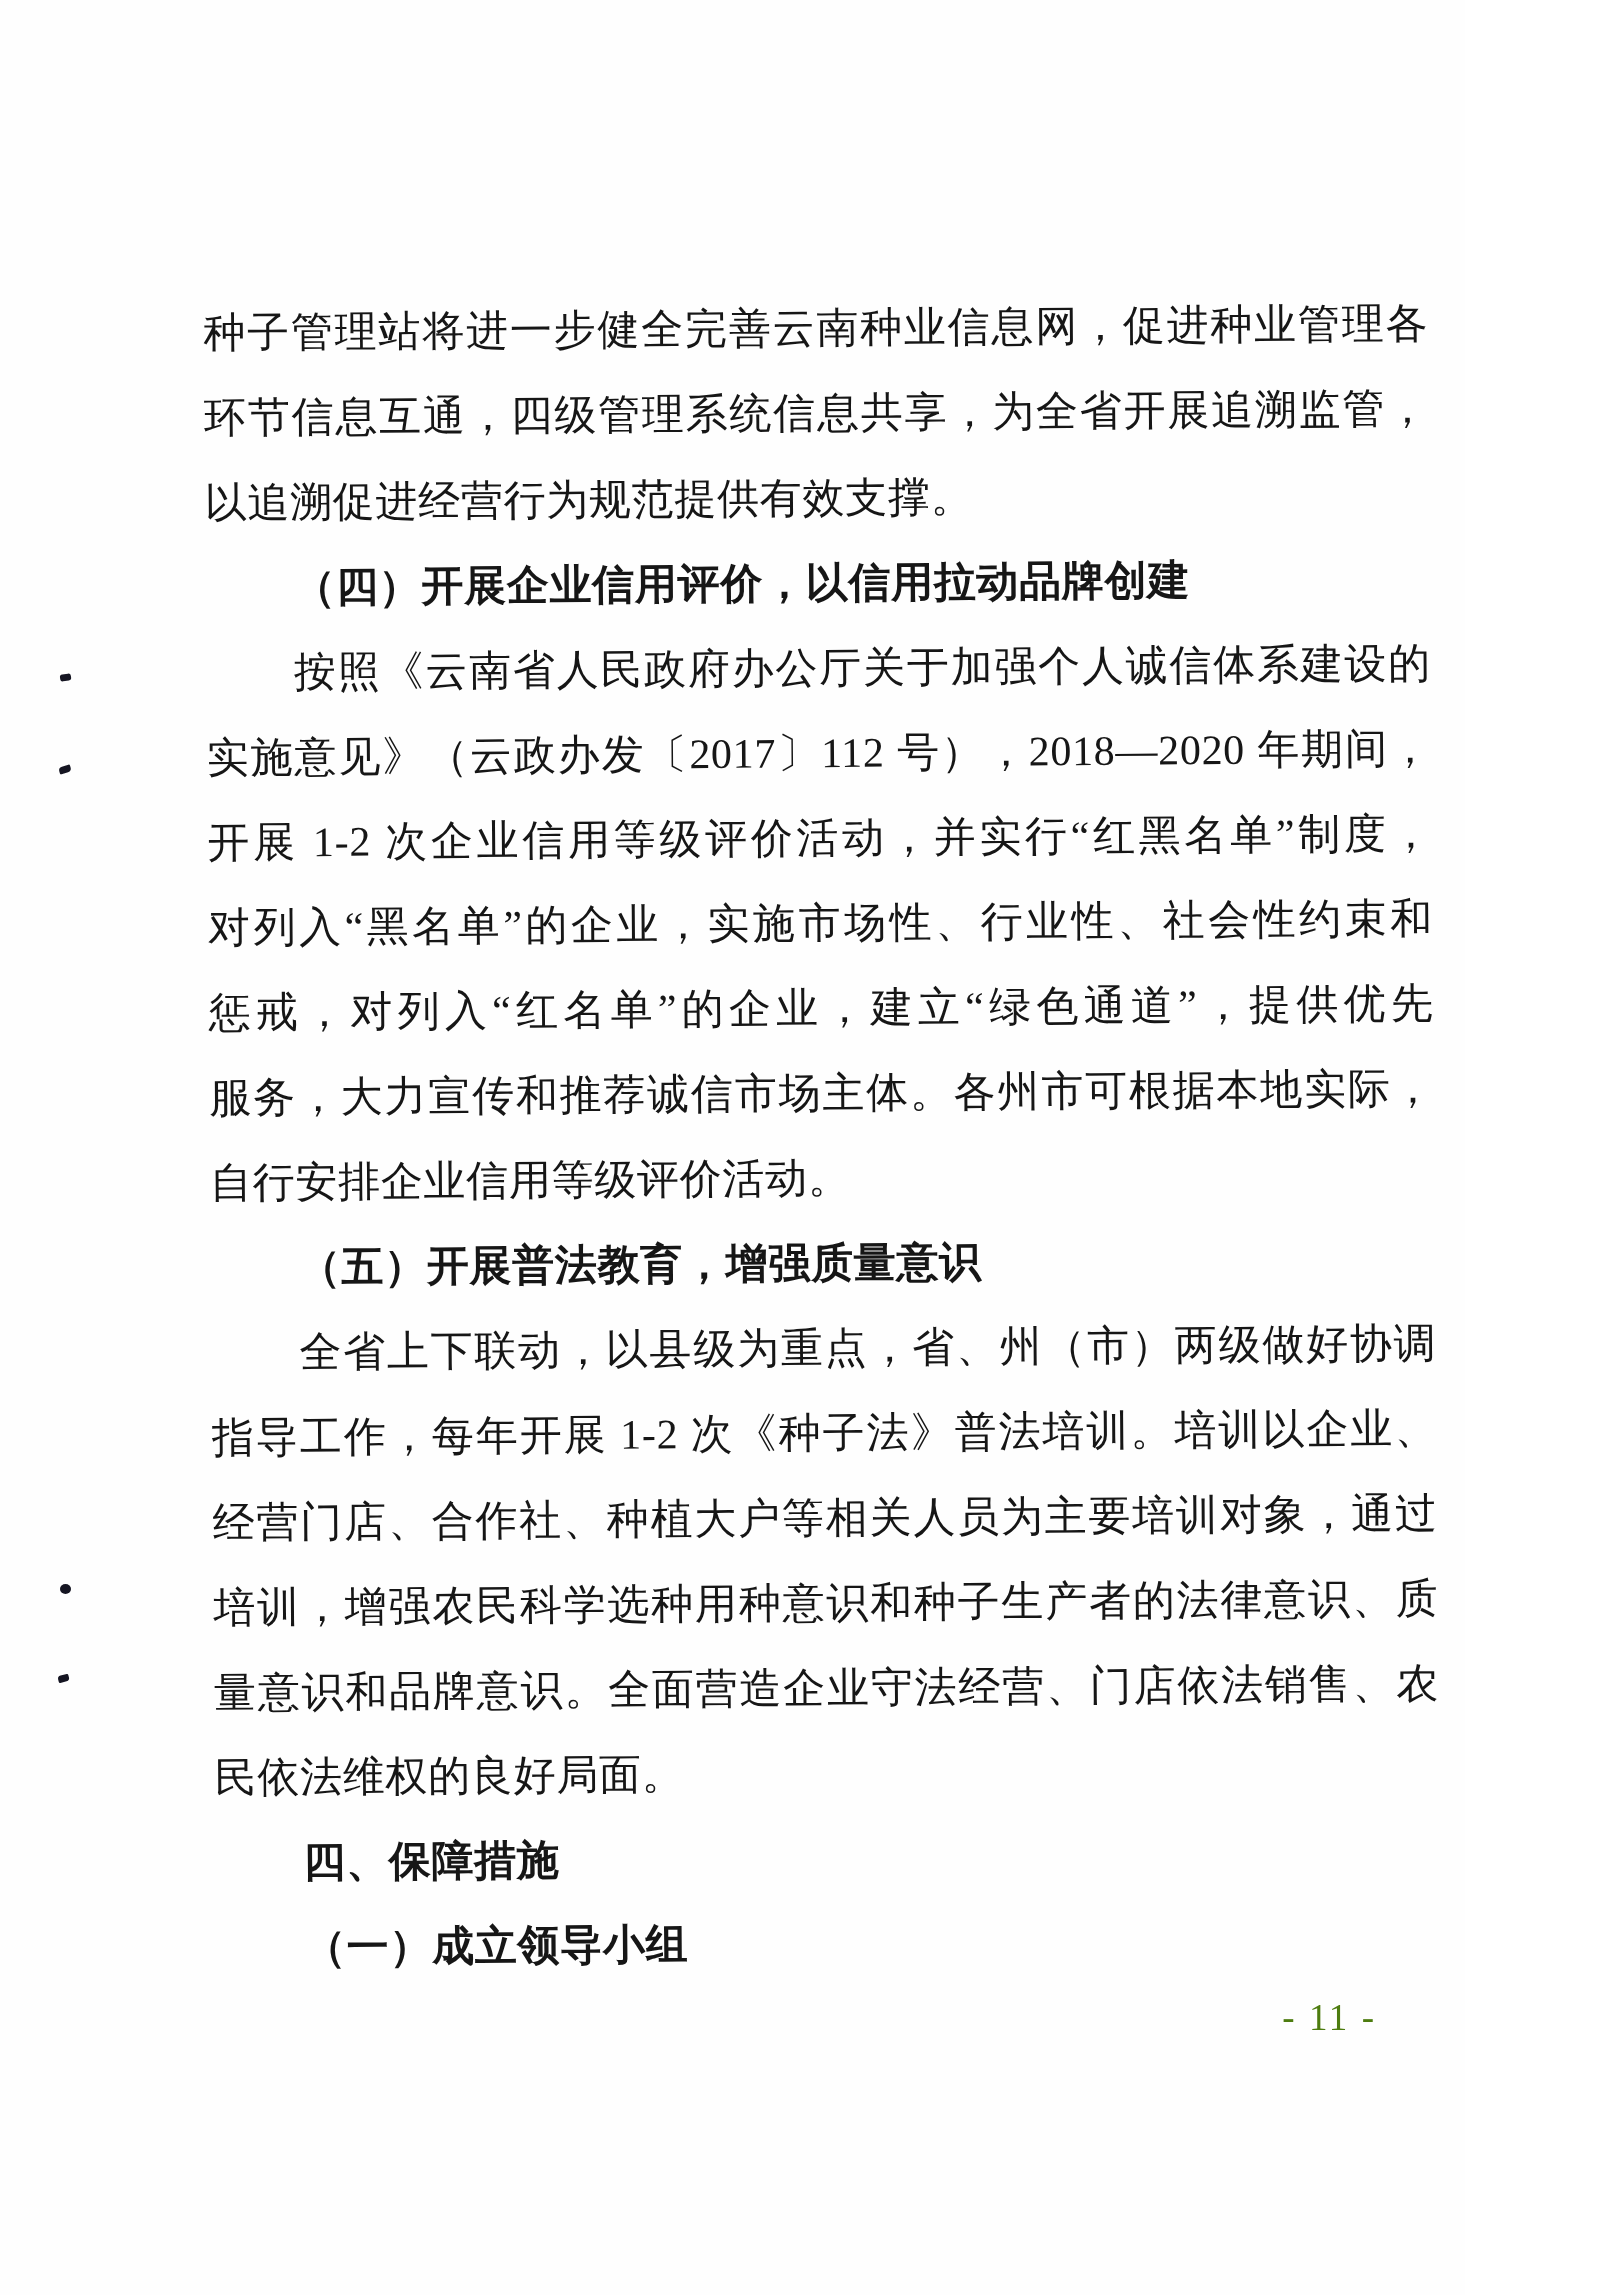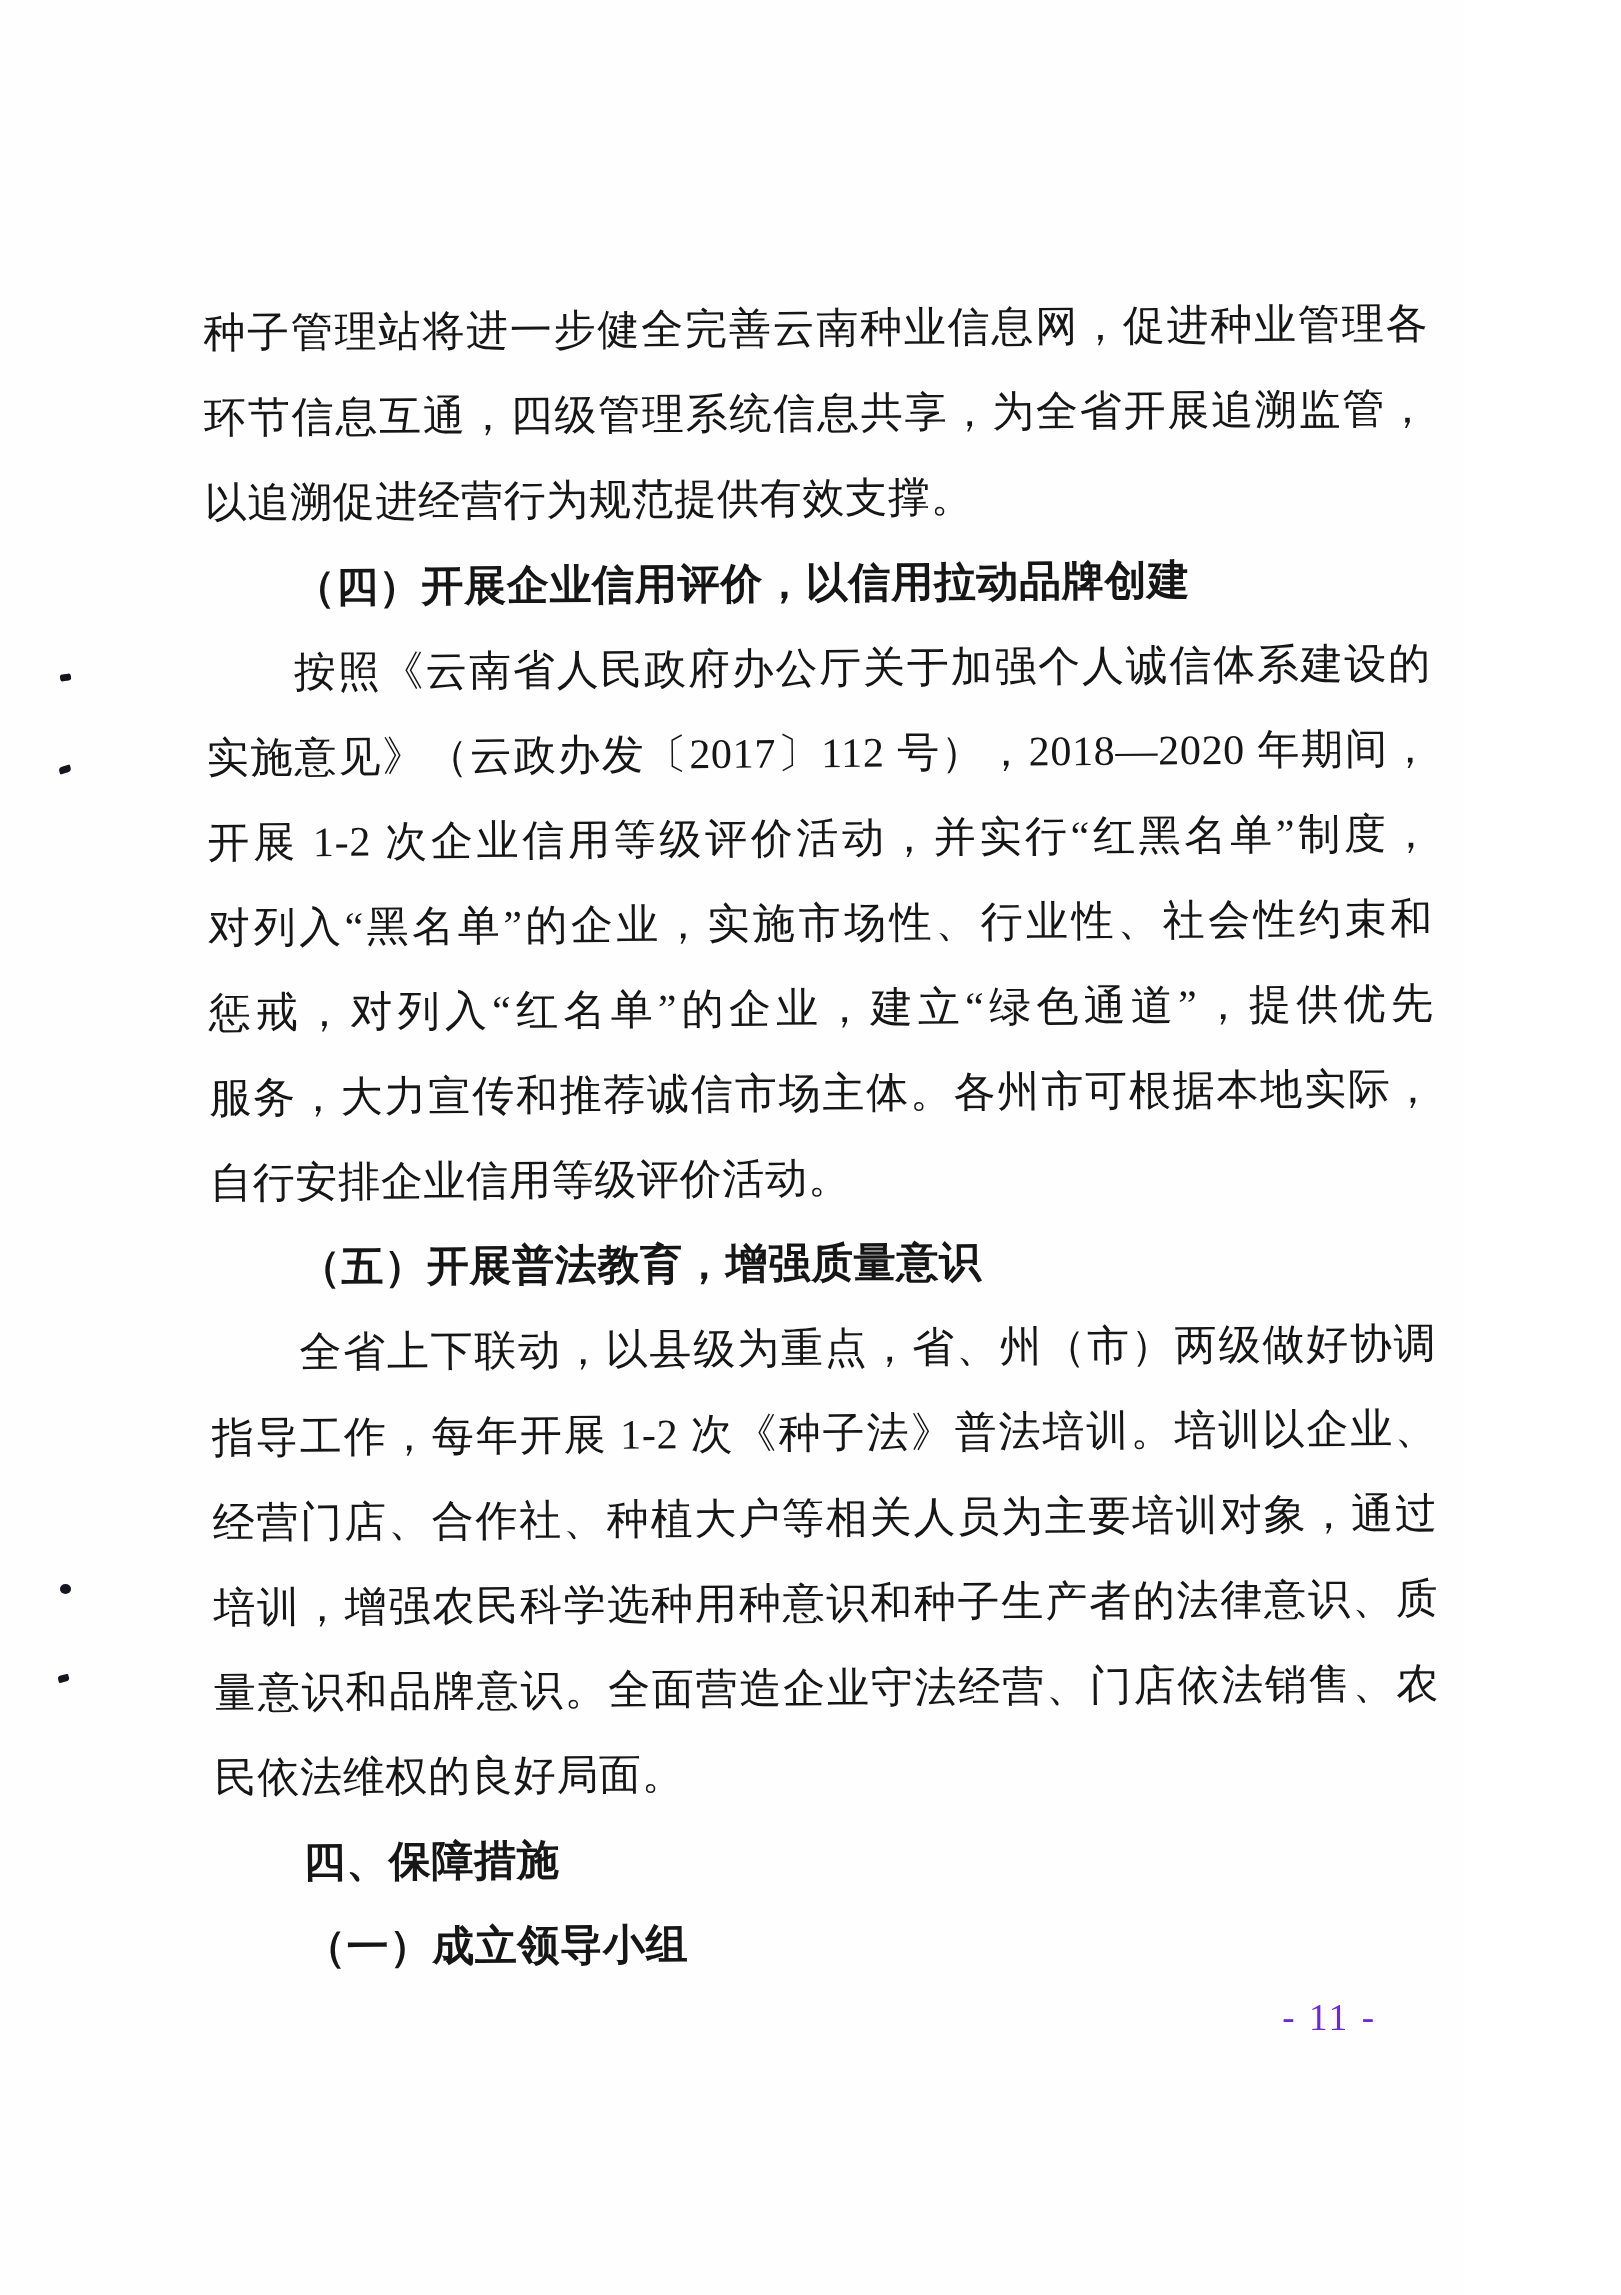--- a/index.html
+++ b/index.html
@@ -44,21 +44,21 @@
   .page-number {
     position: absolute;
     left: 1277px;
     top: 1992px;
     width: 105px;
     height: 52px;
     line-height: 52px;
     font-size: 37px;
     letter-spacing: 2.6px;
     text-align: center;
-    color: #6d28d9;
+    color: #4d7c0f;
     font-family: "Liberation Serif", serif;
   }
   .speck {
     position: absolute;
     background: #151522;
   }
   .speck-1 { left: 60px;  top: 674px; width: 11px; height: 6.5px; border-radius: 2.6px; transform: rotate(-8deg); }
   .speck-2 { left: 59px;  top: 766px; width: 11.8px; height: 7.2px; border-radius: 3.9px 1.3px 3.9px 1.3px; transform: rotate(-18deg); }
   .speck-3 { left: 60px;  top: 1584px; width: 11px; height: 9.8px; border-radius: 50%; }
   .speck-4 { left: 58px;  top: 1675px; width: 10.5px; height: 6.5px; border-radius: 3.3px 1.3px 3.3px 1.3px; transform: rotate(-15deg); }

